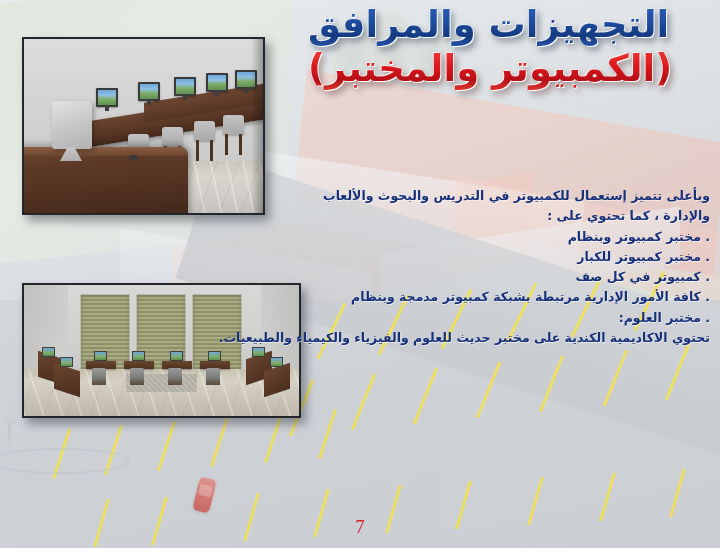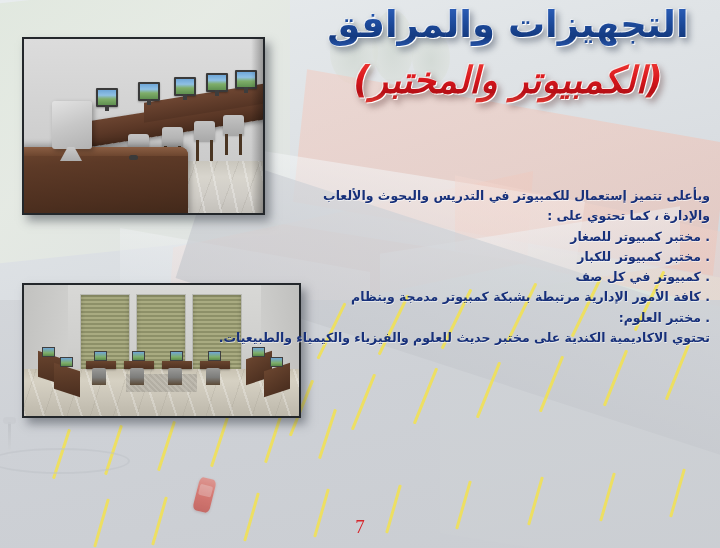--- a/index.html
+++ b/index.html
@@ -132,21 +132,21 @@
   .bg-curb {
     position:absolute; left:-10px; top:448px; width:140px; height:26px;
     border:2px solid rgba(190,194,199,.75);
     border-radius:50%;
     opacity:.7;
   }
 
   
   .title-block {
     position:absolute; right:12px; top:4px; width:400px;
-    text-align:center;
+    text-align:left;
     z-index:20;
   }
   .title-line {
     font-weight:bold;
     line-height:1.02;
     letter-spacing:0px;
     white-space:nowrap;
   }
   .title-line-1 {
     font-size:37px;
@@ -155,30 +155,29 @@
     -webkit-background-clip:text;
     background-clip:text;
     -webkit-text-fill-color:transparent;
     text-shadow:none;
     filter:drop-shadow(1px 1px 0 #ffffff) drop-shadow(-1px -1px 0 #e9edf3)
            drop-shadow(3px 4px 3px rgba(60,70,90,.45));
     padding:2px 0 4px;
   }
   .title-line-2 {
     font-size:37px;
-    margin-top:12px;
+    margin-top:0;
     color:#d81f26;
     background:linear-gradient(180deg,#ef3b36 0%, #d8161c 45%, #b60f16 75%, #e03a33 100%);
     -webkit-background-clip:text;
     background-clip:text;
     -webkit-text-fill-color:transparent;
     filter:drop-shadow(1px 1px 0 #ffffff) drop-shadow(-1px -1px 0 #f6eaea)
            drop-shadow(3px 4px 3px rgba(90,50,50,.40));
     padding:2px 0 4px;
-    font-style:italic;
   }
 
   
   .body-text {
     position:absolute; right:10px; top:186px; width:470px;
     text-align:right;
     direction:rtl;
     z-index:20;
     color:#17307a;
   }
@@ -509,21 +508,21 @@
   <div class="title-block">
     <div class="title-line title-line-1">التجهيزات والمرافق</div>
     <div class="title-line title-line-2">(الكمبيوتر والمختبر)</div>
   </div>
 
   <div class="body-text">
 
     <div class="body-line">وبأعلى تتميز إستعمال للكمبيوتر في التدريس والبحوث والألعاب</div>
     <div class="body-line">والإدارة ، كما تحتوي على :</div>
 
-    <div class="body-line">. مختبر كمبيوتر للصغار</div>
+    <div class="body-line">. مختبر كمبيوتر وبنظام</div>
     <div class="body-line">. مختبر كمبيوتر للكبار</div>
     <div class="body-line">. كمبيوتر في كل صف</div>
 
 
     <div class="body-line">. كافة الأمور الإدارية مرتبطة بشبكة كمبيوتر مدمجة وبنظام</div>
 
 
     <div class="body-line">. مختبر العلوم:</div>
 
     <div class="body-line">تحتوي الاكاديمية الكندية على مختبر حديث للعلوم والفيزياء والكيمياء والطبيعيات.</div>

